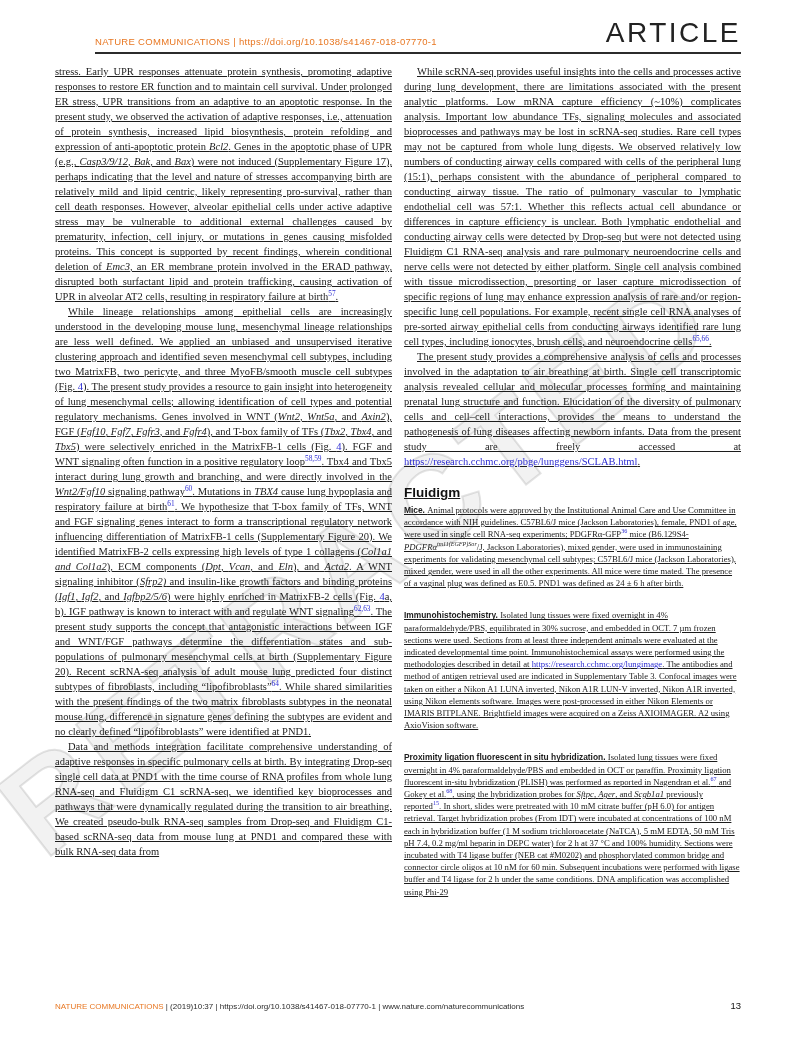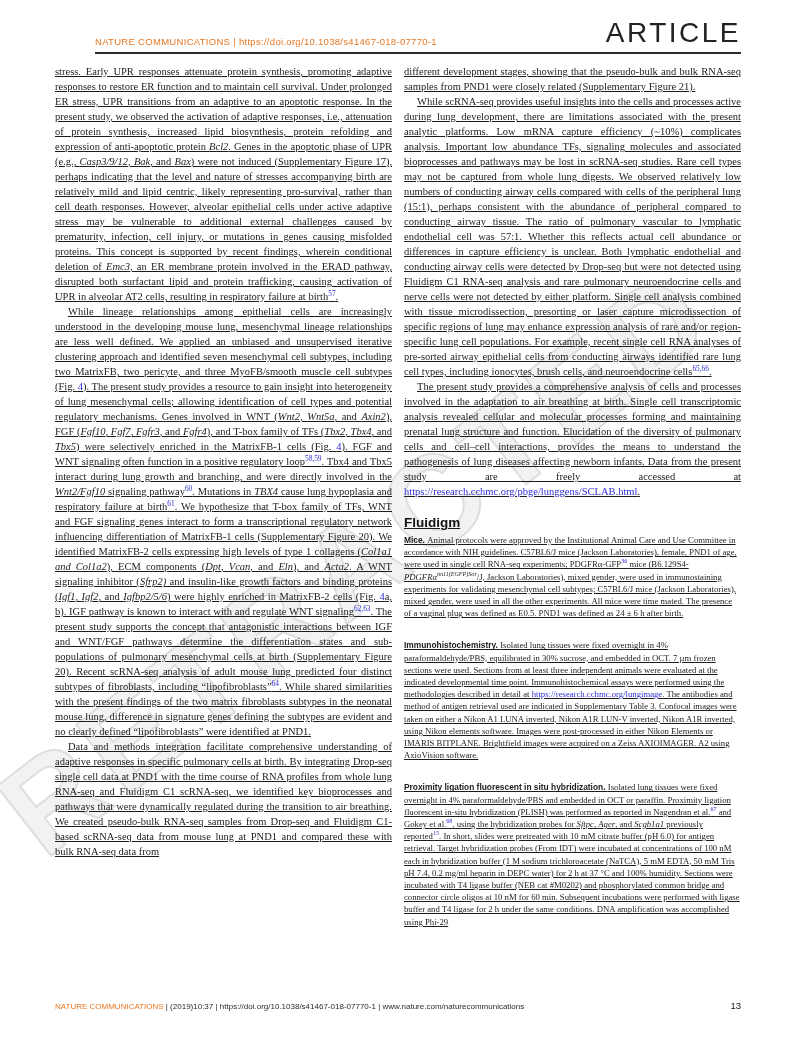--- a/index.html
+++ b/index.html
@@ -76,21 +76,20 @@
   </div>
 
   <div class="columns">
     <div class="col">
         <p class="para">stress. Early UPR responses attenuate protein synthesis, promoting adaptive responses to restore ER function and to maintain cell survival. Under prolonged ER stress, UPR transitions from an adaptive to an apoptotic response. In the present study, we observed the activation of adaptive responses, i.e., attenuation of protein synthesis, increased lipid biosynthesis, protein refolding and expression of anti-apoptotic protein <span class="i">Bcl2</span>. Genes in the apoptotic phase of UPR (e.g., <span class="i">Casp3/9/12</span>, <span class="i">Bak</span>, and <span class="i">Bax</span>) were not induced (Supplementary Figure 17), perhaps indicating that the level and nature of stresses accompanying birth are relatively mild and lipid centric, likely representing pro-survival, rather than cell death responses. However, alveolar epithelial cells under active adaptive stress may be vulnerable to additional external challenges caused by prematurity, infection, cell injury, or mutations in genes causing misfolded proteins. This concept is supported by recent findings, wherein conditional deletion of <span class="i">Emc3</span>, an ER membrane protein involved in the ERAD pathway, disrupted both surfactant lipid and protein trafficking, causing activation of UPR in alveolar AT2 cells, resulting in respiratory failure at birth<sup class="sup link">57</sup>.</p>
         <p class="para indent">While lineage relationships among epithelial cells are increasingly understood in the developing mouse lung, mesenchymal lineage relationships are less well defined. We applied an unbiased and unsupervised iterative clustering approach and identified seven mesenchymal cell subtypes, including two MatrixFB, two pericyte, and three MyoFB/smooth muscle cell subtypes (Fig. <span class="link">4</span>). The present study provides a resource to gain insight into heterogeneity of lung mesenchymal cells; allowing identification of cell types and potential regulatory mechanisms. Genes involved in WNT (<span class="i">Wnt2</span>, <span class="i">Wnt5a</span>, and <span class="i">Axin2</span>), FGF (<span class="i">Fgf10</span>, <span class="i">Fgf7</span>, <span class="i">Fgfr3</span>, and <span class="i">Fgfr4</span>), and T-box family of TFs (<span class="i">Tbx2</span>, <span class="i">Tbx4</span>, and <span class="i">Tbx5</span>) were selectively enriched in the MatrixFB-1 cells (Fig. <span class="link">4</span>). FGF and WNT signaling often function in a positive regulatory loop<sup class="sup link">58,59</sup>. Tbx4 and Tbx5 interact during lung growth and branching, and were directly involved in the <span class="i">Wnt2/Fgf10</span> signaling pathway<sup class="sup link">60</sup>. Mutations in <span class="i">TBX4</span> cause lung hypoplasia and respiratory failure at birth<sup class="sup link">61</sup>. We hypothesize that T-box family of TFs, WNT and FGF signaling genes interact to form a transcriptional regulatory network influencing differentiation of MatrixFB-1 cells (Supplementary Figure 20). We identified MatrixFB-2 cells expressing high levels of type 1 collagens (<span class="i">Col1a1 and Col1a2</span>), ECM components (<span class="i">Dpt</span>, <span class="i">Vcan</span>, and <span class="i">Eln</span>), and <span class="i">Acta2</span>. A WNT signaling inhibitor (<span class="i">Sfrp2)</span> and insulin-like growth factors and binding proteins (<span class="i">Igf1</span>, <span class="i">Igf2</span>, and <span class="i">Igfbp2/5/6</span>) were highly enriched in MatrixFB-2 cells (Fig. <span class="link">4</span>a, b). IGF pathway is known to interact with and regulate WNT signaling<sup class="sup link">62,63</sup>. The present study supports the concept that antagonistic interactions between IGF and WNT/FGF pathways determine the differentiation states and sub-populations of pulmonary mesenchymal cells at birth (Supplementary Figure 20). Recent scRNA-seq analysis of adult mouse lung predicted four distinct subtypes of fibroblasts, including “lipofibroblasts”<sup class="sup link">64</sup>. While shared similarities with the present findings of the two matrix fibroblasts subtypes in the neonatal mouse lung, difference in signature genes defining the subtypes are evident and no clearly defined “lipofibroblasts” were identified at PND1.</p>
         <p class="para indent">Data and methods integration facilitate comprehensive understanding of adaptive responses in specific pulmonary cells at birth. By integrating Drop-seq single cell data at PND1 with the time course of RNA profiles from whole lung RNA-seq and Fluidigm C1 scRNA-seq, we identified key bioprocesses and pathways that were dynamically regulated during the transition to air breathing. We created pseudo-bulk RNA-seq samples from Drop-seq and Fluidigm C1-based scRNA-seq data from mouse lung at PND1 and compared these with bulk RNA-seq data from</p>
       </div>
     <div class="col">
       <div>
-          <p class="para">different development stages, showing that the pseudo-bulk and bulk RNA-seq samples from PND1 were closely related (Supplementary Figure 21).</p>
           <p class="para indent">While scRNA-seq provides useful insights into the cells and processes active during lung development, there are limitations associated with the present analytic platforms. Low mRNA capture efficiency (~10%) complicates analysis. Important low abundance TFs, signaling molecules and associated bioprocesses and pathways may be lost in scRNA-seq studies. Rare cell types may not be captured from whole lung digests. We observed relatively low numbers of conducting airway cells compared with cells of the peripheral lung (15:1), perhaps consistent with the abundance of peripheral compared to conducting airway tissue. The ratio of pulmonary vascular to lymphatic endothelial cell was 57:1. Whether this reflects actual cell abundance or differences in capture efficiency is unclear. Both lymphatic endothelial and conducting airway cells were detected by Drop-seq but were not detected using Fluidigm C1 RNA-seq analysis and rare pulmonary neuroendocrine cells and nerve cells were not detected by either platform. Single cell analysis combined with tissue microdissection, presorting or laser capture microdissection of specific regions of lung may enhance expression analysis of rare and/or region-specific lung cell populations. For example, recent single cell RNA analyses of pre-sorted airway epithelial cells from conducting airways identified rare lung cell types, including ionocytes, brush cells, and neuroendocrine cells<sup class="sup link">65,66</sup>.</p>
           <p class="para indent">The present study provides a comprehensive analysis of cells and processes involved in the adaptation to air breathing at birth. Single cell transcriptomic analysis revealed cellular and molecular processes forming and maintaining prenatal lung structure and function. Elucidation of the diversity of pulmonary cells and cell–cell interactions, provides the means to understand the pathogenesis of lung diseases affecting newborn infants. Data from the present study are freely accessed at <span class="link">https://research.cchmc.org/pbge/lunggens/SCLAB.html</span>.</p>
         </div>
       <h2 class="methods-h">Fluidigm</h2>
       <div class="methods-block">
           <p class="para"><b class="run-in">Mice. </b>Animal protocols were approved by the Institutional Animal Care and Use Committee in accordance with NIH guidelines. C57BL6/J mice (Jackson Laboratories), female, PND1 of age, were used in single cell RNA-seq experiments; PDGFRα-GFP<sup class="sup link">36</sup> mice (B6.129S4-<span class="i">PDGFRα</span><sup class="i sup">tm11(EGFP)Sor</sup>/J, Jackson Laboratories), mixed gender, were used in immunostaining experiments for validating mesenchymal cell subtypes; C57BL6/J mice (Jackson Laboratories), mixed gender, were used in all the other experiments. All mice were time mated. The presence of a vaginal plug was defined as E0.5. PND1 was defined as 24 ± 6 h after birth.</p>
           <p class="para"><b class="run-in">Immunohistochemistry. </b>Isolated lung tissues were fixed overnight in 4% paraformaldehyde/PBS, equilibrated in 30% sucrose, and embedded in OCT. 7 µm frozen sections were used. Sections from at least three independent animals were evaluated at the indicated developmental time point. Immunohistochemical assays were performed using the methodologies described in detail at <span class="link">https://research.cchmc.org/lungimage</span>. The antibodies and method of antigen retrieval used are indicated in Supplementary Table 3. Confocal images were taken on either a Nikon A1 LUNA inverted, Nikon A1R LUN-V inverted, Nikon A1R inverted, using Nikon elements software. Images were post-processed in either Nikon Elements or IMARIS BITPLANE. Brightfield images were acquired on a Zeiss AXIOIMAGER. A2 using AxioVision software.</p>
           <p class="para"><b class="run-in">Proximity ligation fluorescent in situ hybridization. </b>Isolated lung tissues were fixed overnight in 4% paraformaldehyde/PBS and embedded in OCT or paraffin. Proximity ligation fluorescent in-situ hybridization (PLISH) was performed as reported in Nagendran et al.<sup class="sup link">67</sup> and Gokey et al.<sup class="sup link">68</sup>, using the hybridization probes for <span class="i">Sftpc</span>, <span class="i">Ager</span>, and <span class="i">Scgb1a1</span> previously reported<sup class="sup link">15</sup>. In short, slides were pretreated with 10 mM citrate buffer (pH 6.0) for antigen retrieval. Target hybridization probes (From IDT) were incubated at concentrations of 100 nM each in hybridization buffer (1 M sodium trichloroacetate (NaTCA), 5 mM EDTA, 50 mM Tris pH 7.4, 0.2 mg/ml heparin in DEPC water) for 2 h at 37 °C and 100% humidity. Sections were incubated with T4 ligase buffer (NEB cat #M0202) and phosphorylated common bridge and connector circle oligos at 10 nM for 60 min. Subsequent incubations were performed with ligase buffer and T4 ligase for 2 h under the same conditions. DNA amplification was accomplished using Phi-29</p>
         </div>
     </div>

